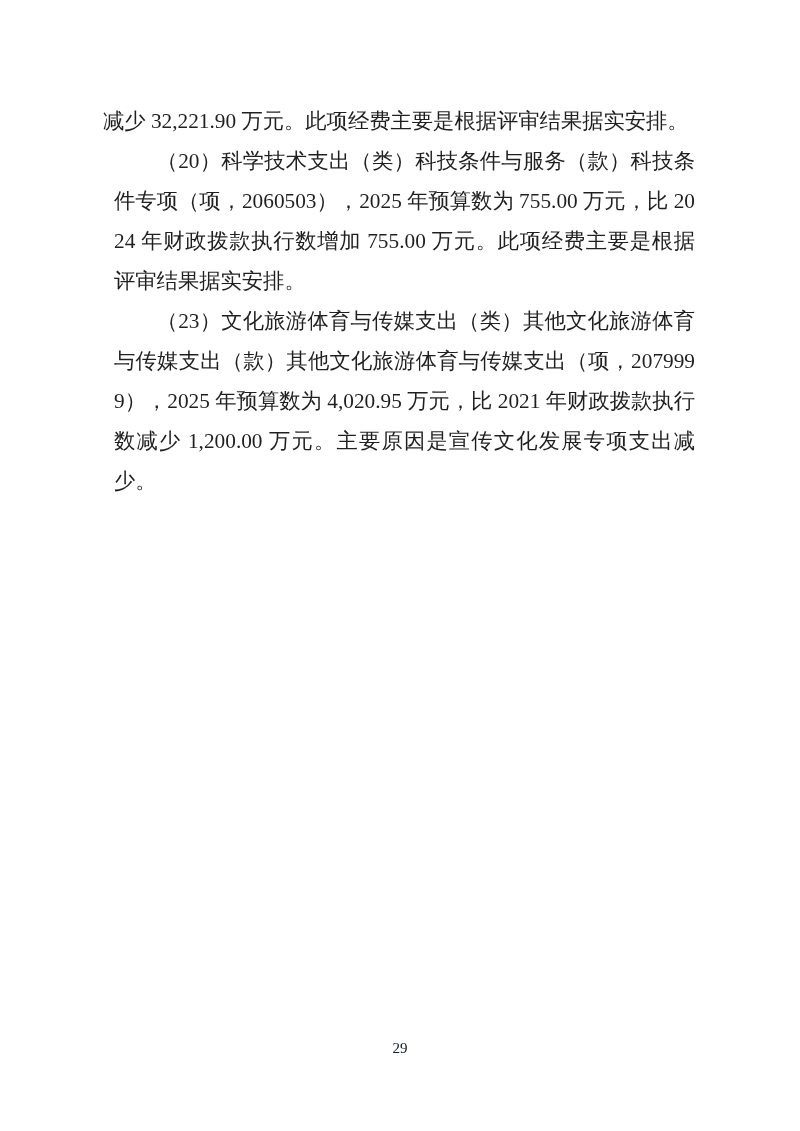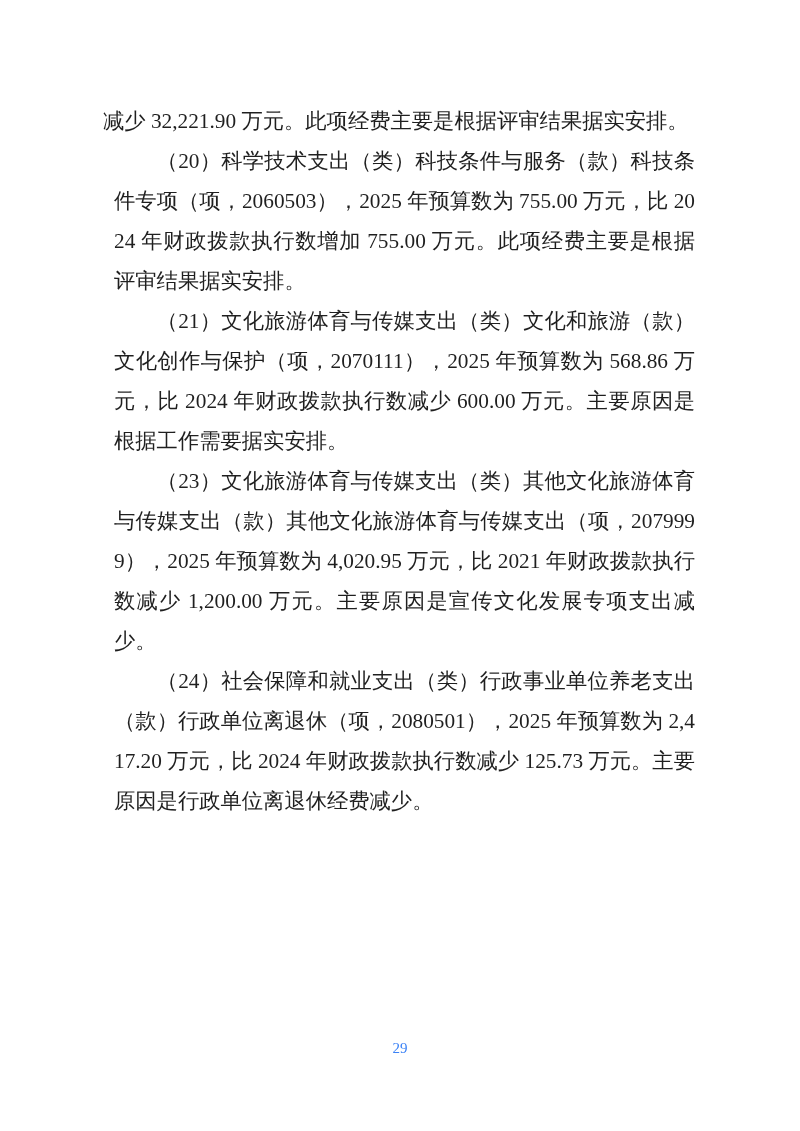--- a/index.html
+++ b/index.html
@@ -38,28 +38,26 @@
     margin-left: 11px;
   }
   .page-number {
     position: absolute;
     top: 1038px;
     left: 0;
     width: 100%;
     text-align: center;
     font-size: 15px;
     line-height: 20px;
-    color: #3b82f6;
+    color: #0f172a;
   }
 </style>
 </head>
 <body>
 
 <div class="page">
   <div class="text-block">
     <p>减少 32,221.90 万元。此项经费主要是根据评审结果据实安排。</p>
     <p class="indent">（20）科学技术支出（类）科技条件与服务（款）科技条件专项（项，2060503），2025 年预算数为 755.00 万元，比 2024 年财政拨款执行数增加 755.00 万元。此项经费主要是根据评审结果据实安排。</p>
-    <p class="indent">（21）文化旅游体育与传媒支出（类）文化和旅游（款）文化创作与保护（项，2070111），2025 年预算数为 568.86 万元，比 2024 年财政拨款执行数减少 600.00 万元。主要原因是根据工作需要据实安排。</p>
     <p class="indent">（23）文化旅游体育与传媒支出（类）其他文化旅游体育与传媒支出（款）其他文化旅游体育与传媒支出（项，2079999），2025 年预算数为 4,020.95 万元，比 2021 年财政拨款执行数减少 1,200.00 万元。主要原因是宣传文化发展专项支出减少。</p>
-    <p class="indent">（24）社会保障和就业支出（类）行政事业单位养老支出（款）行政单位离退休（项，2080501），2025 年预算数为 2,417.20 万元，比 2024 年财政拨款执行数减少 125.73 万元。主要原因是行政单位离退休经费减少。</p>
   </div>
   <div class="page-number">29</div>
 </div>
 
 </body></html>

